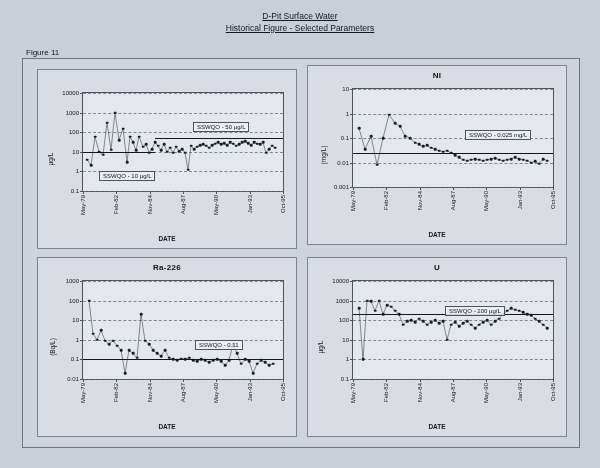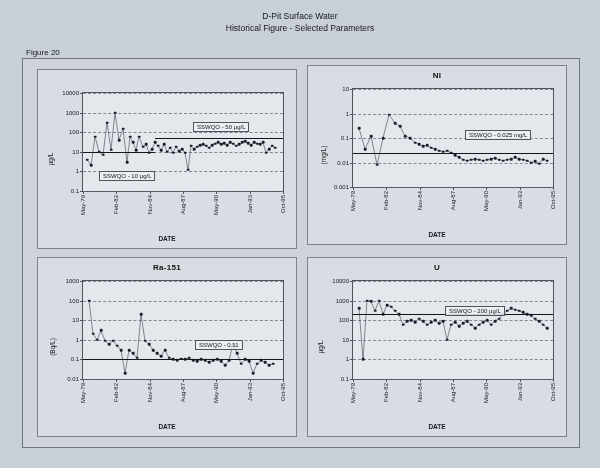--- a/index.html
+++ b/index.html
@@ -6,21 +6,21 @@
   body{
     width:600px;height:468px;
     background:#c9cfd6;
     font-family:"Liberation Sans", sans-serif;
     color:#1b1f24;
     overflow:hidden;
   }
   .page{position:relative;width:600px;height:468px;}
   .doc-title{
     position:absolute;top:10px;left:0;width:600px;text-align:center;
-    font-size:8.5px;line-height:12px;color:#15181c;
+    font-size:8.5px;line-height:12px;color:#15181c;text-decoration:underline;
   }
   .fig-label{
     position:absolute;top:48px;left:26px;font-size:8px;color:#15181c;
   }
   .frame{
     position:absolute;left:22px;top:58px;width:556px;height:388px;
     border:1px solid #6d7680;background:rgba(255,255,255,0.12);
   }
   .panel{
     position:absolute;border:1px solid #7b838c;background:rgba(255,255,255,0.22);
@@ -69,21 +69,21 @@
 </head>
 <body>
 
 <div class="page">
 
   <div class="doc-title">
     <div>D-Pit Surface Water</div>
     <div>Historical Figure - Selected Parameters</div>
   </div>
 
-  <div class="fig-label">Figure 20</div>
+  <div class="fig-label">Figure 11</div>
 
   <div class="frame">
     <div class="panel p1">
       <div class="ylabel">µg/L</div>
       <div class="plot">
           <div class="gridline" style="top: 100%;"></div>
           <div class="ytickmark" style="top: 100%;"></div>
           <div class="ytick" style="top: 100%;">0.1</div>
           <div class="gridline" style="top: 80%;"></div>
           <div class="ytickmark" style="top: 80%;"></div>
@@ -269,21 +269,21 @@
           <div style="position: absolute; width: 2.6px; height: 2.6px; border-radius: 50%; background: rgb(22, 32, 43); transform: translate(-50%, -50%); left: 93%; top: 76.1439%;"></div>
           <div style="position: absolute; width: 2.6px; height: 2.6px; border-radius: 50%; background: rgb(22, 32, 43); transform: translate(-50%, -50%); left: 95%; top: 71.3468%;"></div>
           <div style="position: absolute; width: 2.6px; height: 2.6px; border-radius: 50%; background: rgb(22, 32, 43); transform: translate(-50%, -50%); left: 97%; top: 73.0205%;"></div>
           <div class="limit-line" style="top: 65.0515%; left: 0%; right: 0%;"></div>
           <div class="anno" style="left: 56%; top: 42%;">SSWQO - 0.025 mg/L</div>
         </div>
       <div class="xlabel">DATE</div>
     </div>
 
     <div class="panel p3">
-      <div class="panel-title">Ra-151</div>
+      <div class="panel-title">Ra-226</div>
       <div class="ylabel">(Bq/L)</div>
       <div class="plot">
           <div class="gridline" style="top: 100%;"></div>
           <div class="ytickmark" style="top: 100%;"></div>
           <div class="ytick" style="top: 100%;">0.01</div>
           <div class="gridline" style="top: 80%;"></div>
           <div class="ytickmark" style="top: 80%;"></div>
           <div class="ytick" style="top: 80%;">0.1</div>
           <div class="gridline" style="top: 60%;"></div>
           <div class="ytickmark" style="top: 60%;"></div>

